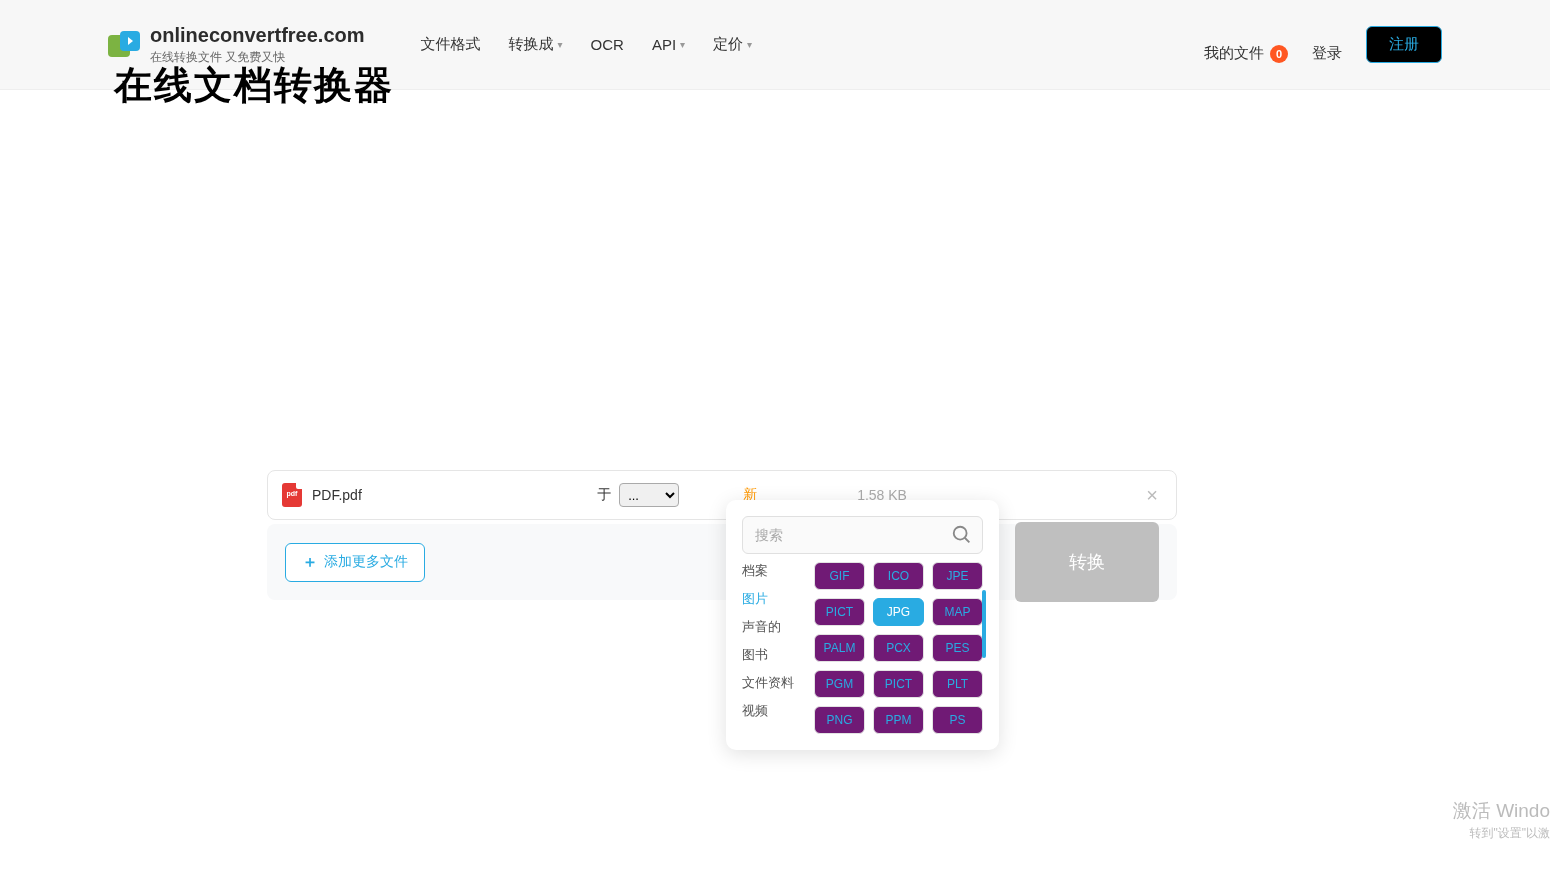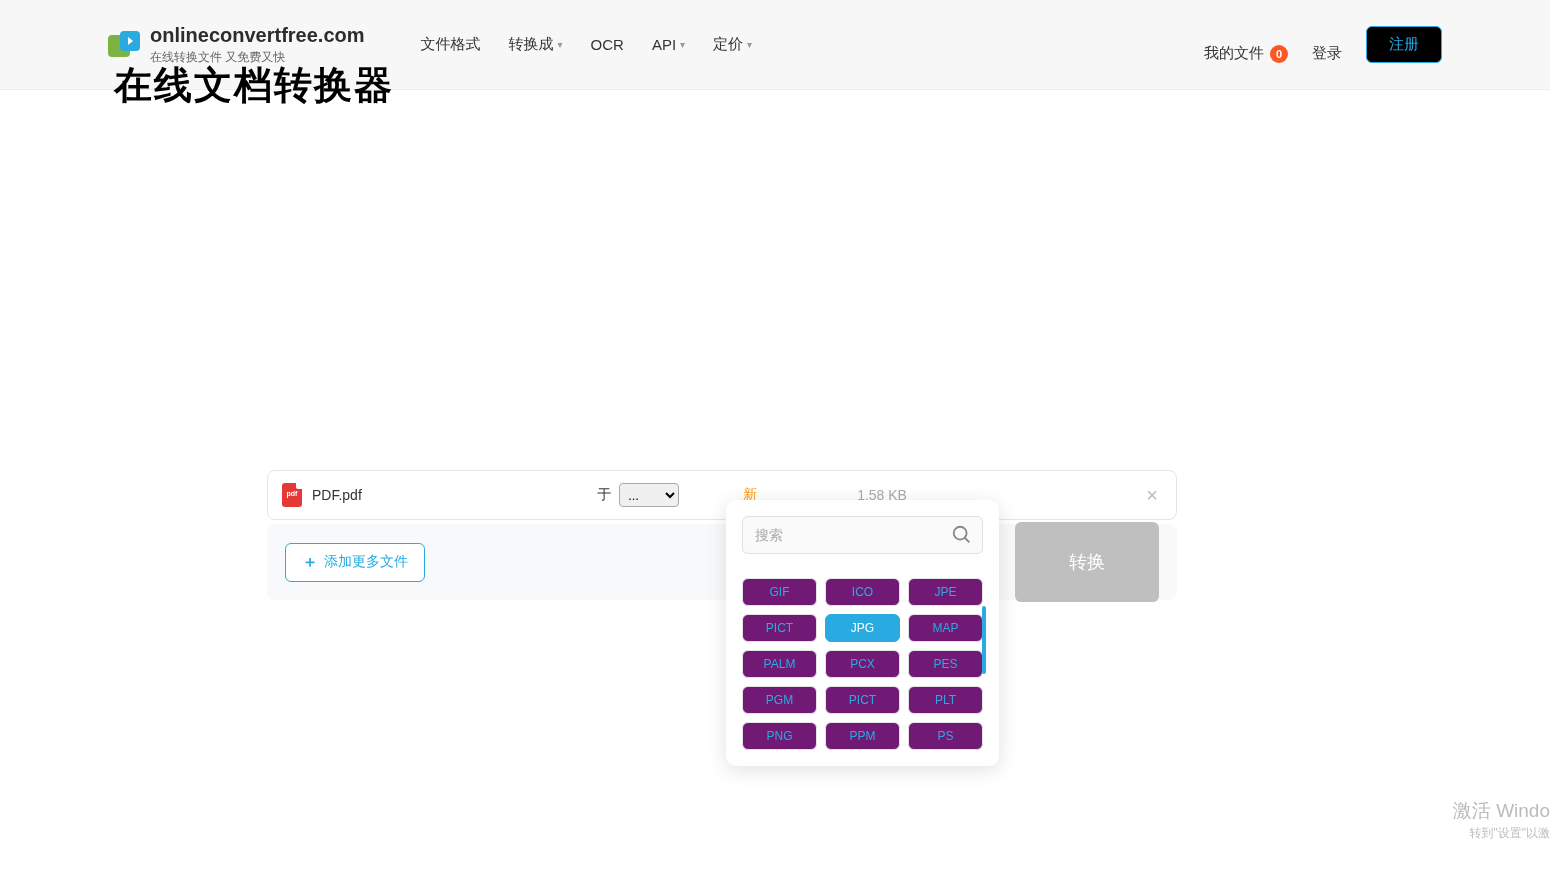--- a/index.html
+++ b/index.html
@@ -42,21 +42,21 @@
     .close-x { margin-left: auto; color: #bbb; font-size: 20px; cursor: pointer; padding: 0 4px; font-weight: 300; }
     
     
     .bottom-bar { position: absolute; left: 267px; top: 524px; width: 910px; height: 76px; background: #f8f9fa; border-radius: 8px; display: flex; align-items: center; padding: 0 18px; }
     .add-more { border: 1px solid #29abe2; color: #29abe2; background: #fff; padding: 8px 16px; border-radius: 6px; font-size: 14px; display: flex; align-items: center; gap: 6px; cursor: pointer; }
     .plus { font-size: 16px; font-weight: bold; }
     .convert-btn { margin-left: auto; background: #bfbfbf; color: #fff; padding: 28px 54px; border-radius: 6px; font-size: 18px; border: none; cursor: pointer; }
     
     
     .dropdown { position: absolute; left: 726px; top: 500px; width: 273px; background: #fff; border-radius: 10px; box-shadow: 0 4px 20px rgba(0,0,0,0.12); padding: 16px; z-index: 10; }
-    .search-wrap { position: relative; margin-bottom: 24px; }
+    .search-wrap { position: relative; margin-bottom: 8px; }
     .search-input { width: 100%; height: 38px; border: 1px solid #e0e0e0; border-radius: 6px; padding: 0 40px 0 12px; font-size: 14px; background: #fafafa; }
     .search-input::placeholder { color: #aaa; }
     .search-ico { position: absolute; right: 10px; top: 8px; width: 22px; height: 22px; }
     .search-ico svg { stroke: #888; }
     
     .dd-body { display: flex; gap: 12px; }
     .cat-list { display: flex; flex-direction: column; gap: 10px; width: 60px; }
     .cat-item { font-size: 13px; color: #555; cursor: pointer; }
     .cat-item.active { color: #29abe2; }
     
@@ -143,20 +143,28 @@
   <div class="search-wrap">
     <input class="search-input" placeholder="搜索" style="">
     <span class="search-ico">
       <svg viewBox="0 0 24 24" fill="none" stroke-width="2">
           <circle cx="10" cy="10" r="7"></circle>
           <line x1="20" y1="20" x2="15" y2="15"></line>
         </svg>
     </span>
   </div>
   <div class="dd-body">
+    <div class="cat-list">
+      <span class="cat-item">档案</span>
+      <span class="cat-item active">图片</span>
+      <span class="cat-item">声音的</span>
+      <span class="cat-item">图书</span>
+      <span class="cat-item">文件资料</span>
+      <span class="cat-item">视频</span>
+    </div>
     <div class="fmt-grid">
       <div class="fmt">GIF</div>
       <div class="fmt">ICO</div>
       <div class="fmt">JPE</div>
       <div class="fmt">PICT</div>
       <div class="fmt selected">JPG</div>
       <div class="fmt">MAP</div>
       <div class="fmt">PALM</div>
       <div class="fmt">PCX</div>
       <div class="fmt">PES</div>

